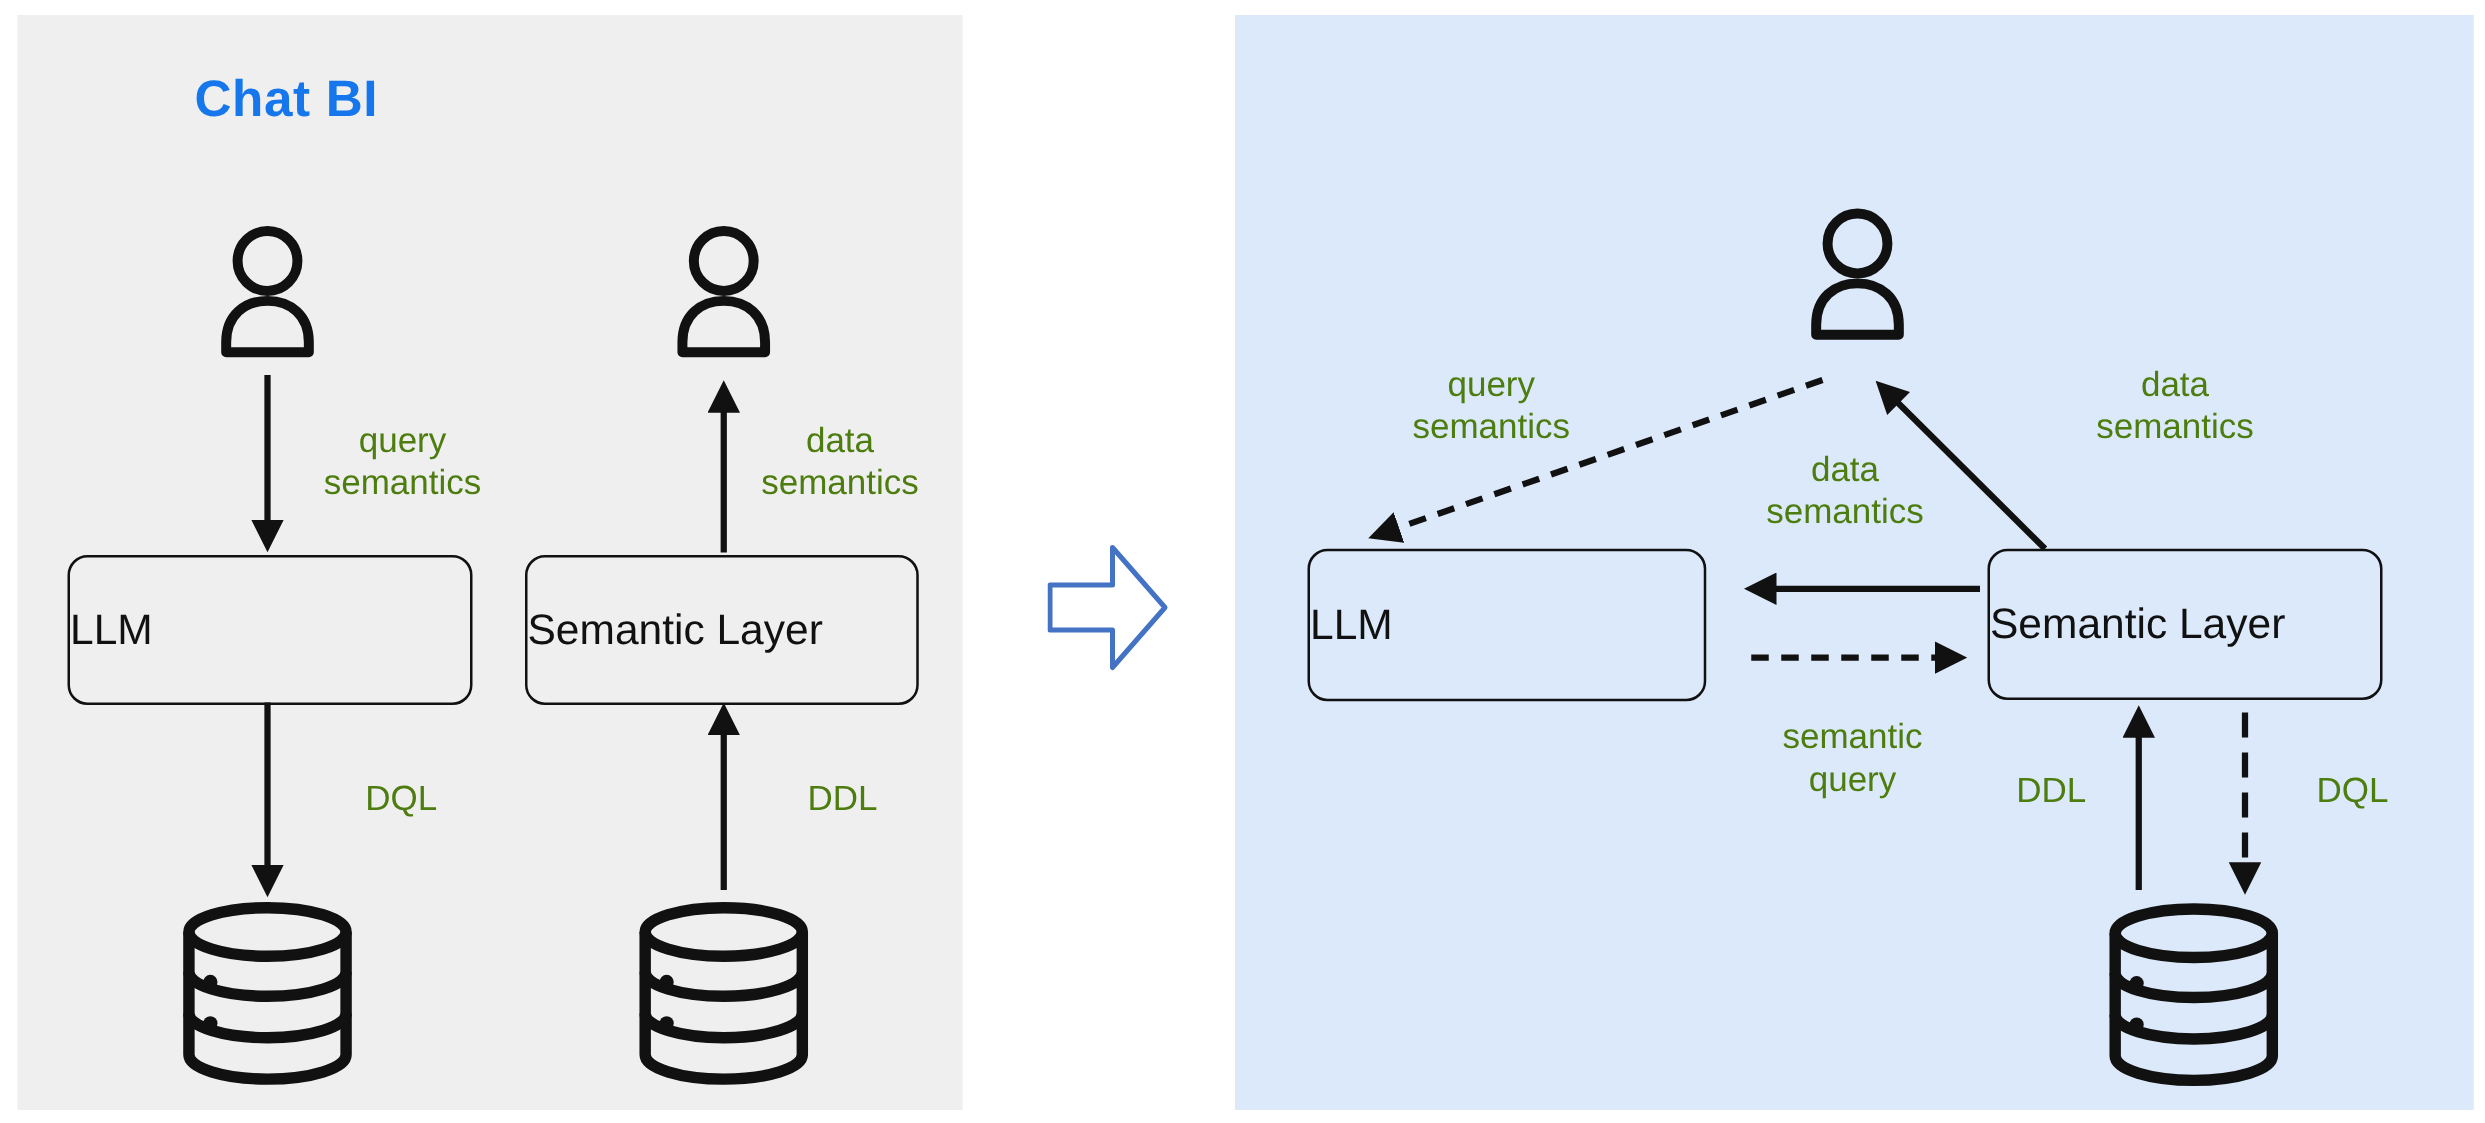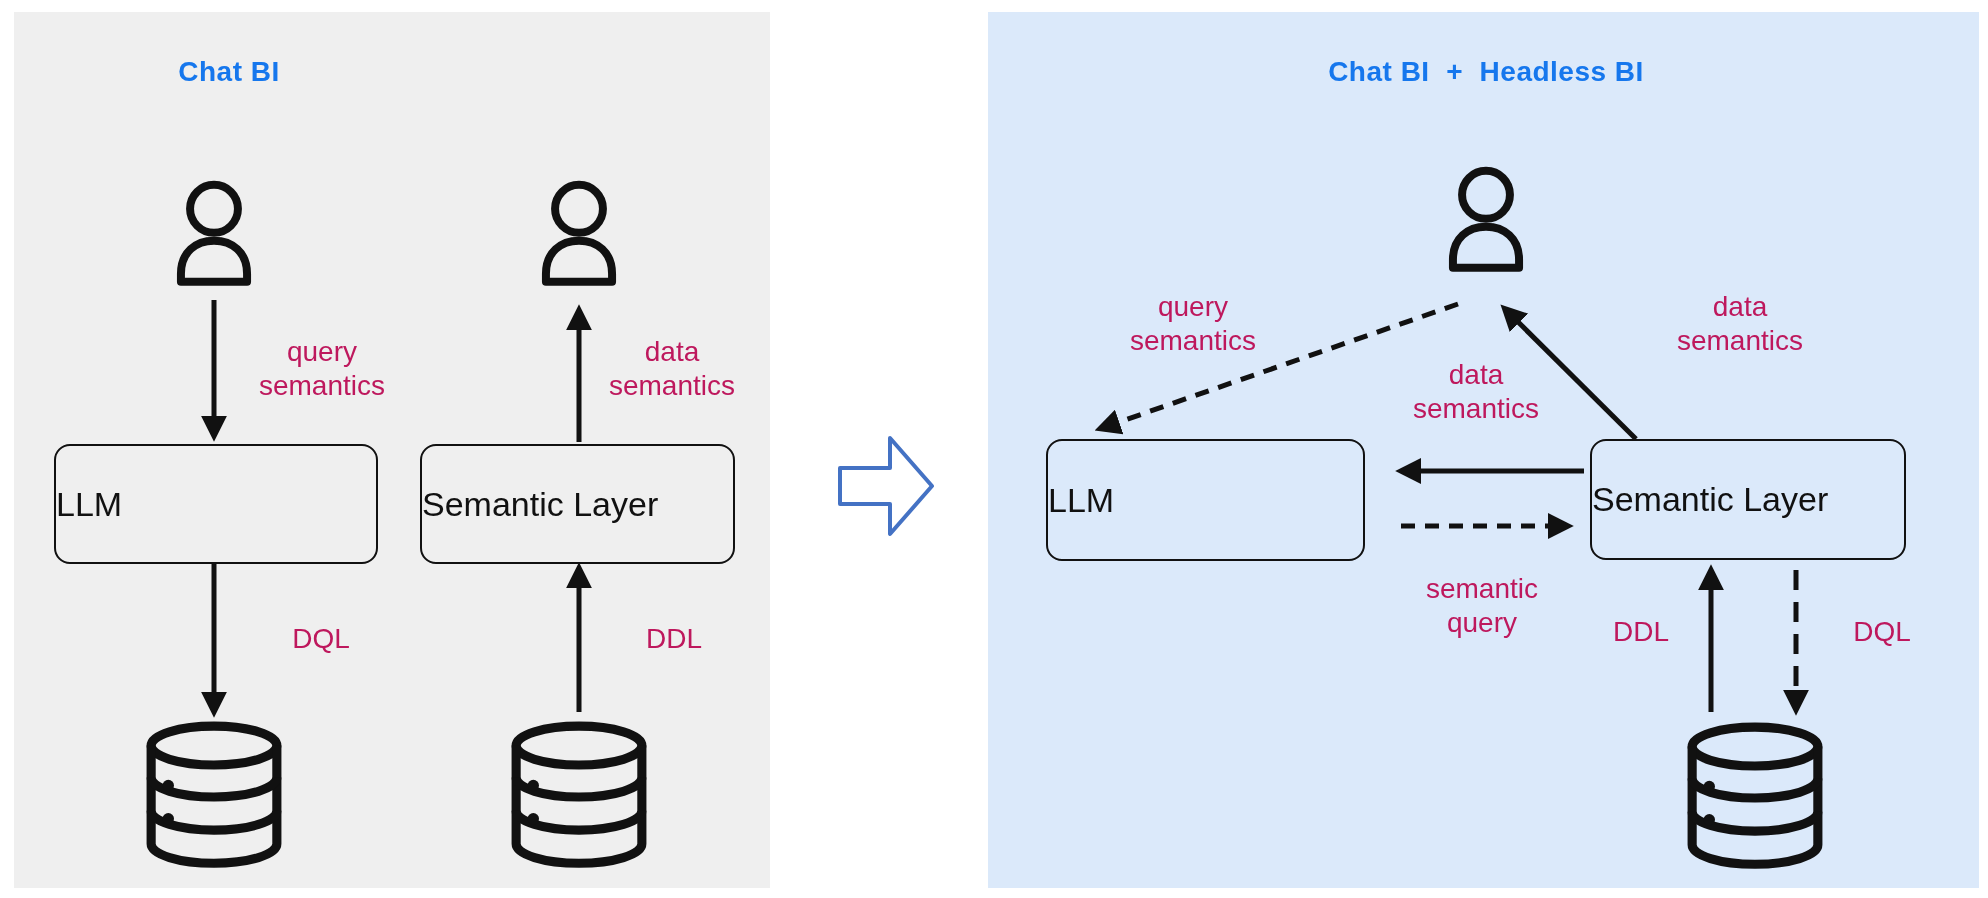--- a/index.html
+++ b/index.html
@@ -8,27 +8,27 @@
     background:#ffffff; color:#111111;
     font-family:"Liberation Sans", sans-serif;
     overflow:hidden;
   }
   .panel { position:absolute; top:12px; height:876px; }
   #left-panel  { left:14px;  width:756px; background:#efefef; }
   #right-panel { left:988px; width:991px; background:#dbe9fa; }
 
   .title {
     position:absolute; transform:translateX(-50%);
-    font-weight:700; font-size:28px; color:#1677ed;
+    font-weight:700; font-size:41px; color:#1677ed;
     white-space:pre; letter-spacing:0.5px;
   }
   .lbl {
     position:absolute; transform:translate(-50%,-50%);
     font-size:28px; line-height:1.2; text-align:center;
-    white-space:pre-line; color:#be185d;
+    white-space:pre-line; color:#4d7c0f;
   }
   .box {
     position:absolute; border:2.5px solid #111111; border-radius:16px;
     display:flex; align-items:center; justify-content:flex-start;
     font-size:34px; background:transparent;
   }
   svg.overlay { position:absolute; left:0; top:0; pointer-events:none; }
   .arrow-line { stroke:#111111; stroke-width:5; fill:none; }
   .dash  { stroke-dasharray:14 10; }
   .dash-long { stroke-dasharray:20 12; }
@@ -96,21 +96,20 @@
     <circle cx="30" cy="88" r="5" fill="#111111"></circle>
   </svg>
 </div>
 
 <svg class="icon" style="left:838px; top:430px;" width="98" height="112" viewBox="0 0 98 112">
   <polygon points="2,38 52,38 52,8 94,56 52,104 52,74 2,74" fill="#ffffff" stroke="#4472c4" stroke-width="4" stroke-linejoin="round"></polygon>
 </svg>
 
 <div id="right-panel" class="panel">
 
-  <div class="title" style="left:498px; top:44px;">Chat BI  +  Headless BI</div>
 
   <svg class="icon" style="left:441px; top:152px;" width="114" height="114" viewBox="0 0 100 100">
     <circle class="ink-stroke" cx="50" cy="27" r="21" stroke-width="7"></circle>
     <path class="ink-stroke" d="M21,91 L21,84 C21,65 34,55 50,55 C66,55 79,65 79,84 L79,91 Z" stroke-width="7" stroke-linejoin="round"></path>
   </svg>
 
   <svg class="overlay" width="991" height="876">
     <defs>
       <marker id="ahR" viewBox="0 0 10 10" refX="7" refY="5" markerWidth="5.2" markerHeight="5.2" orient="auto">
         <path d="M0,0 L10,5 L0,10 Z" fill="#111111"></path>

